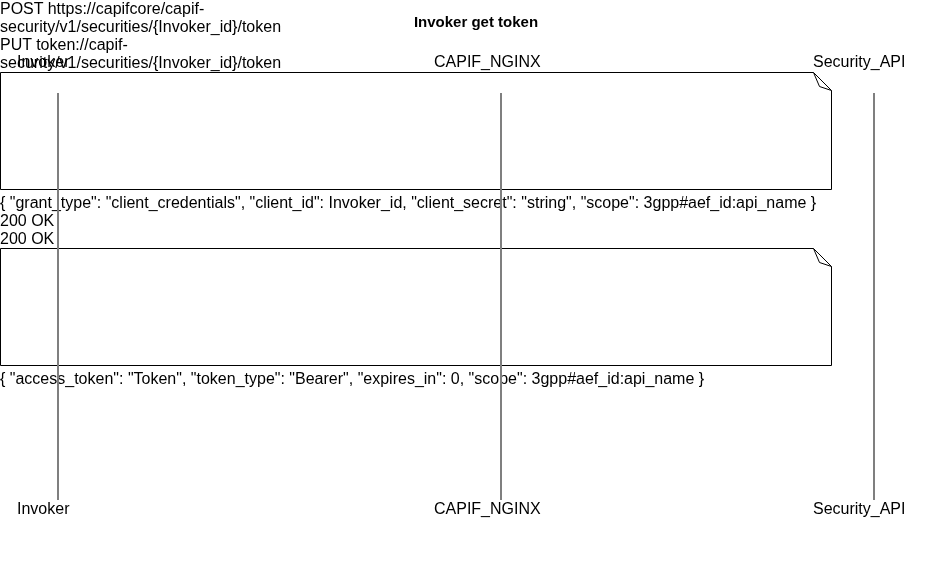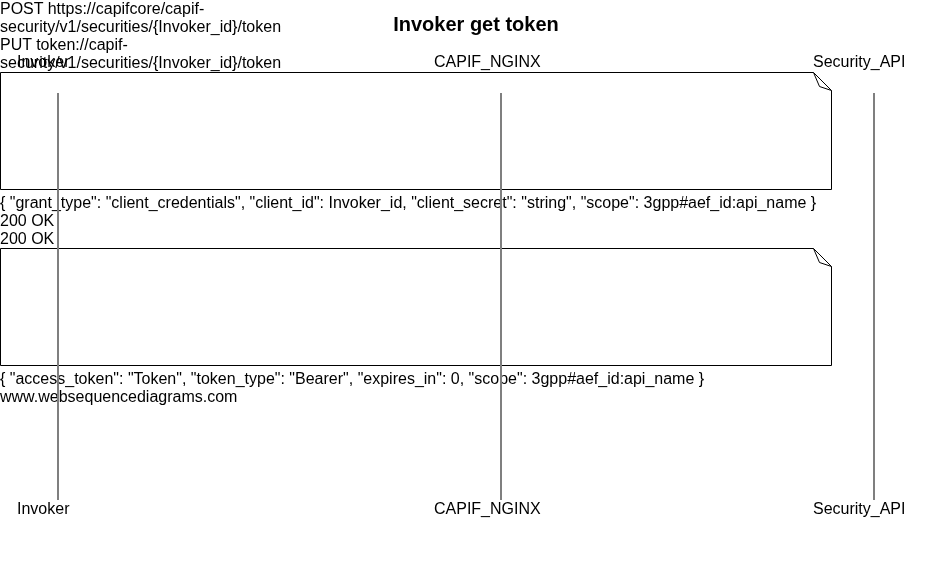--- a/index.html
+++ b/index.html
@@ -2,21 +2,21 @@
 <html><head>
 <meta charset="utf-8">
 <style>
   html,body{margin:0;padding:0;background:#fff;}
   .stage{
     position:relative;width:952px;height:576px;background:#fff;overflow:hidden;
     font-family:"Liberation Sans",sans-serif;color:#000;
   }
   .title{
     position:absolute;left:0;right:0;top:13px;text-align:center;
-    font-size:20px;font-weight:bold;
+    font-size:15px;font-weight:bold;
   }
   .lifeline{
     position:absolute;top:93px;height:407px;width:2px;background:#7f7f7f;
   }
   .actor{
     position:absolute;height:40px;border-radius:7px;
     background:linear-gradient(180deg,#6089ca 0%,#4a76b9 60%,#44700;
     border:1px solid #2e5590;
     background:linear-gradient(180deg,#6089ca 0%,#4874b8 100%);
     box-shadow:2px 3px 4px rgba(0,0,0,0.35);
@@ -117,15 +117,14 @@
   "expires_in": 0,
   "scope": 3gpp#aef_id:api_name
 }</div>
     </div>
   </div>
 
   <div class="actor" style="left:17px;top:500px;width:82px">Invoker</div>
   <div class="actor" style="left:434px;top:500px;width:134px">CAPIF_NGINX</div>
   <div class="actor" style="left:813px;top:500px;width:125px">Security_API</div>
 
-  <div class="footer">www.websequencediagrams.com</div>
 
 </div>
 
 </body></html>

